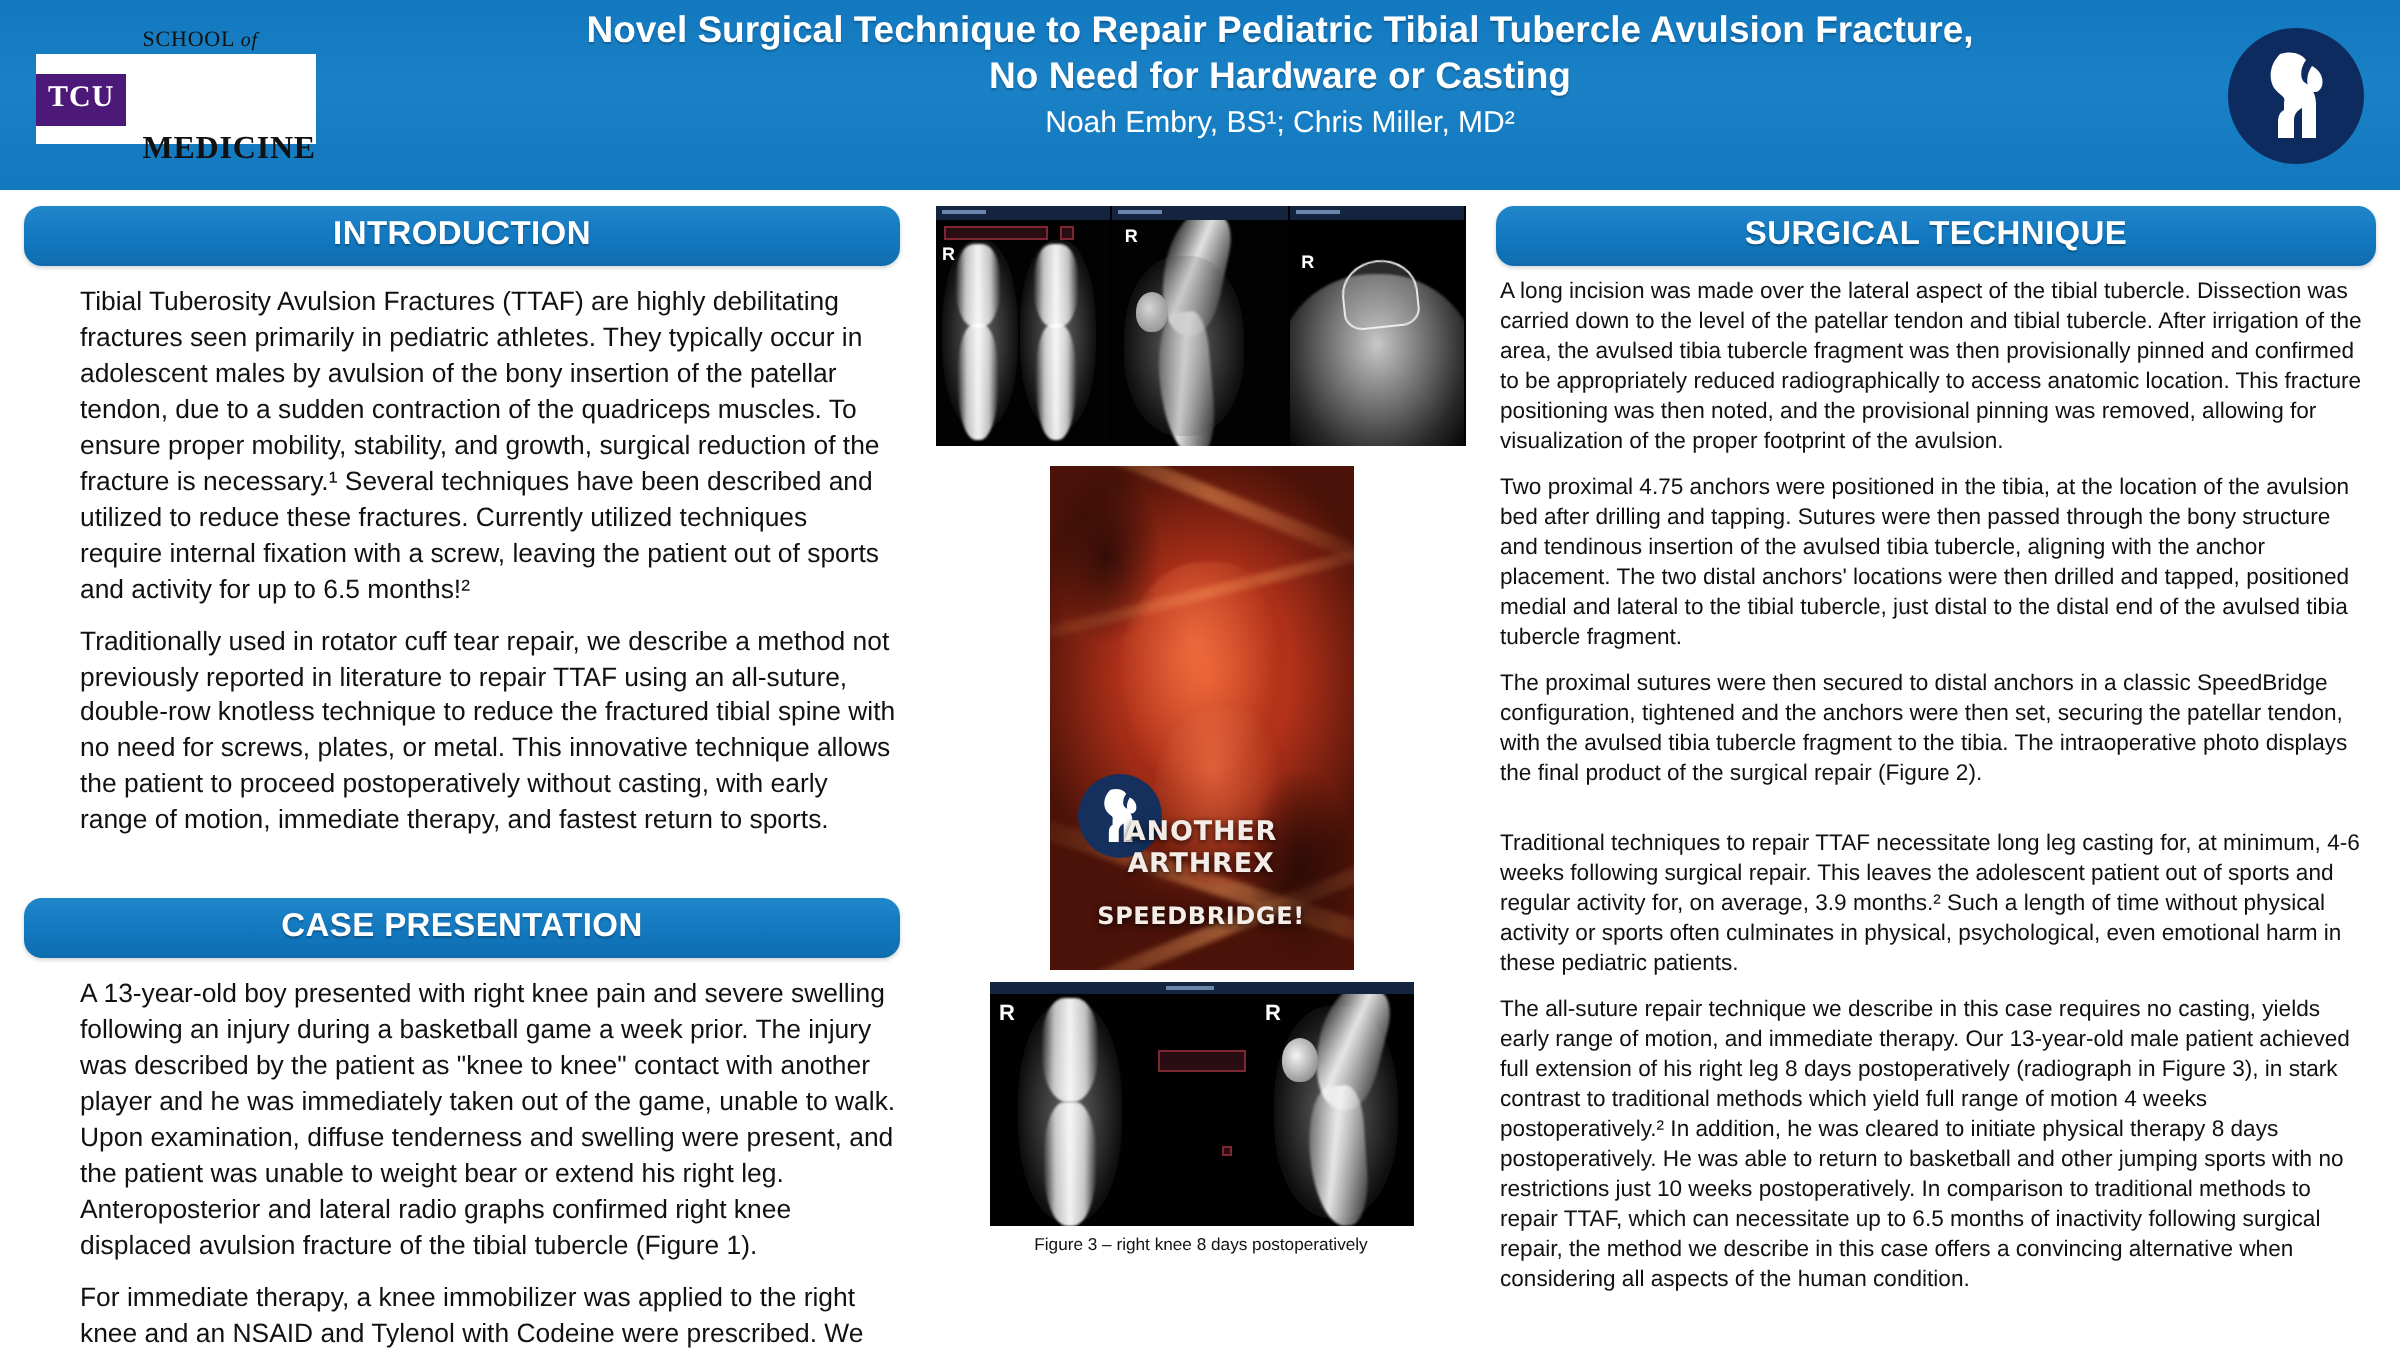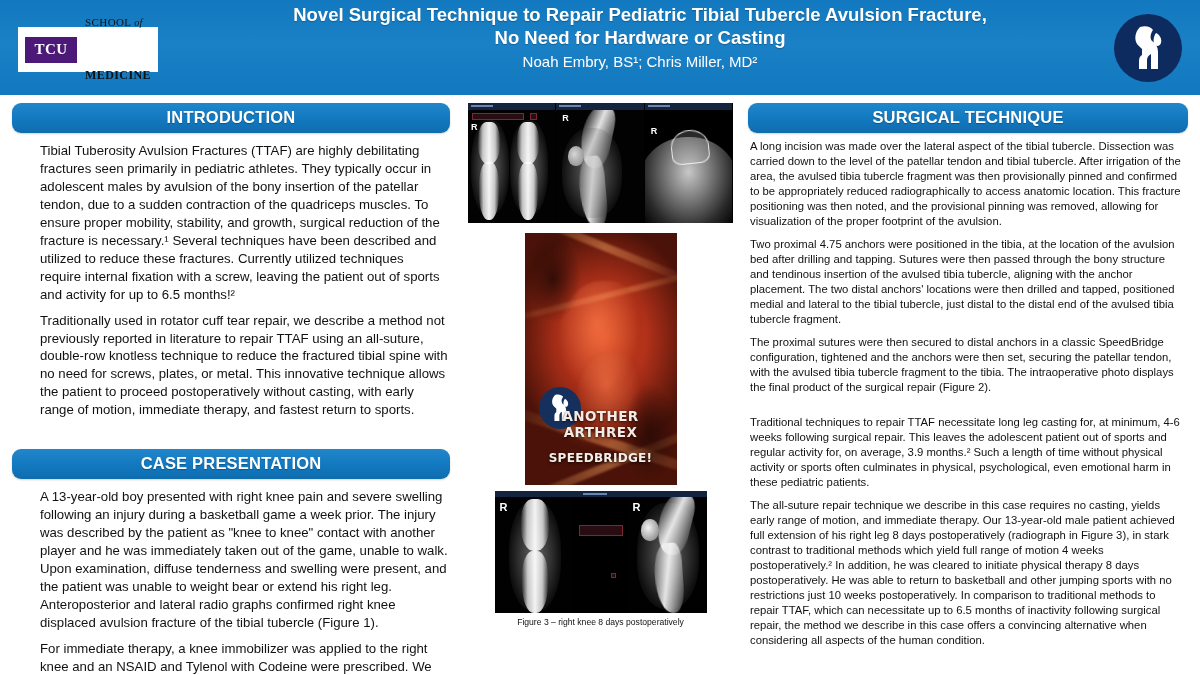--- a/index.html
+++ b/index.html
@@ -27,21 +27,21 @@
     display: flex; align-items: center; justify-content: center;
     color: #ffffff; font-weight: bold; font-size: 15px;
     letter-spacing: 0.5px; font-family: "Liberation Serif", serif;
   }
   .tcu-words {
     font-family: "Liberation Serif", serif; color: #111; line-height: 1.05;
     text-align: left;
   }
   .tcu-words .l1 { font-size: 11px; letter-spacing: .4px; }
   .tcu-words .l1 i { font-size: 10px; }
-  .tcu-words .l2 { font-size: 12px; letter-spacing: .4px; font-weight: bold; margin-top: 41px; }
+  .tcu-words .l2 { font-size: 16px; letter-spacing: .4px; font-weight: bold; margin-top: 41px; }
 
   .header-center {
     position: absolute; left: 195px; top: 4px; width: 890px;
     text-align: center; color: #ffffff;
   }
   .poster-title {
     font-size: 18.5px; font-weight: bold; line-height: 1.22;
     text-shadow: 0 1px 1px rgba(0,0,0,.25);
   }
   .poster-authors { font-size: 15px; margin-top: 3px; line-height: 1.3; font-weight: 400; }

